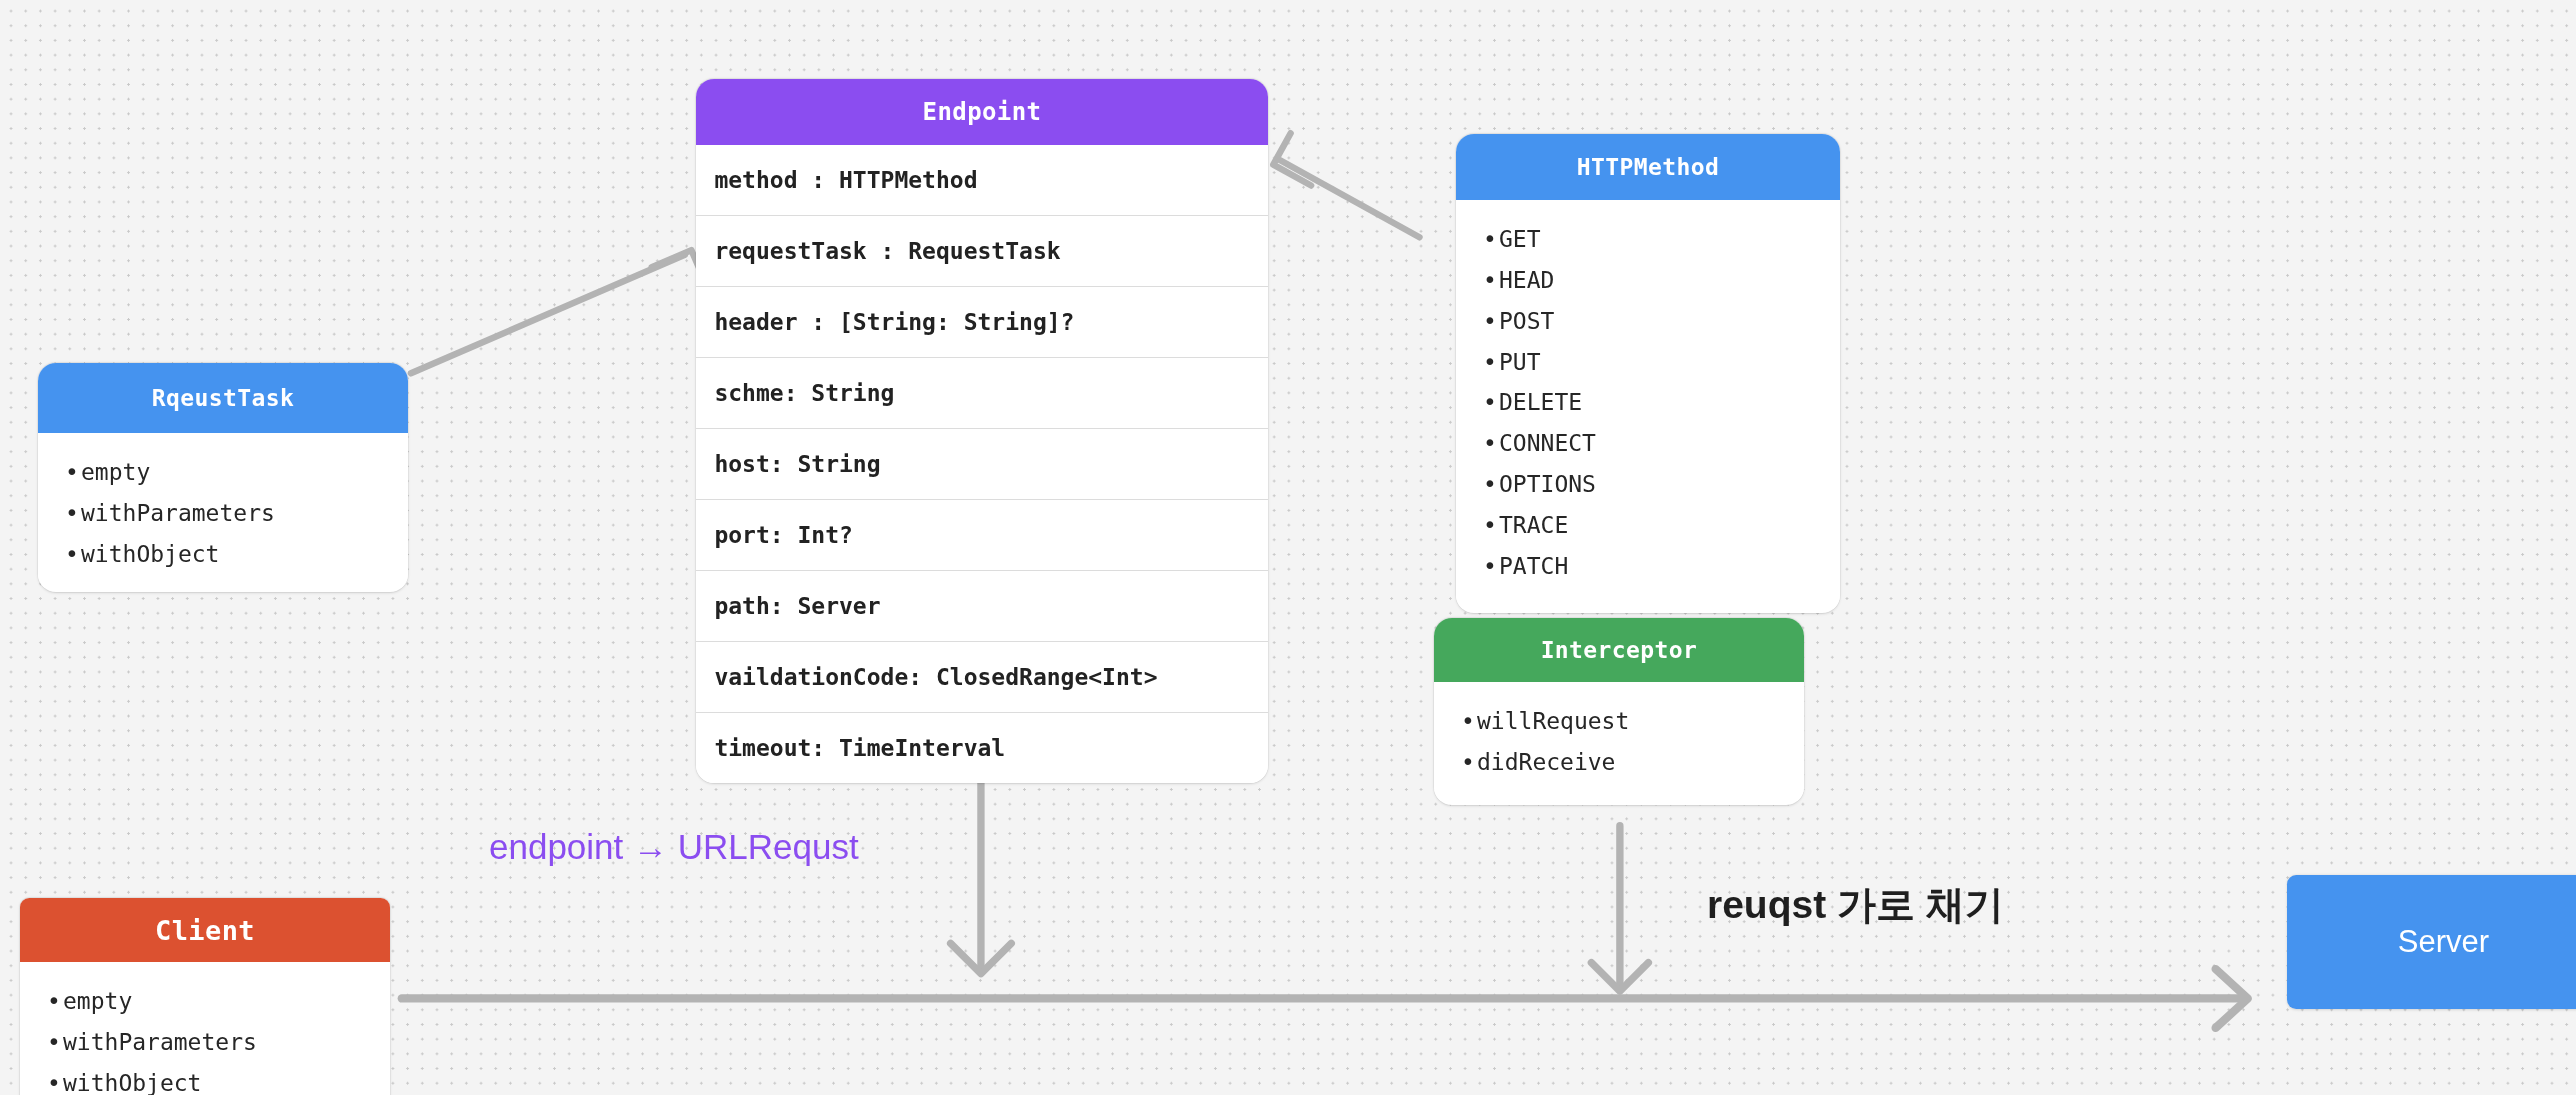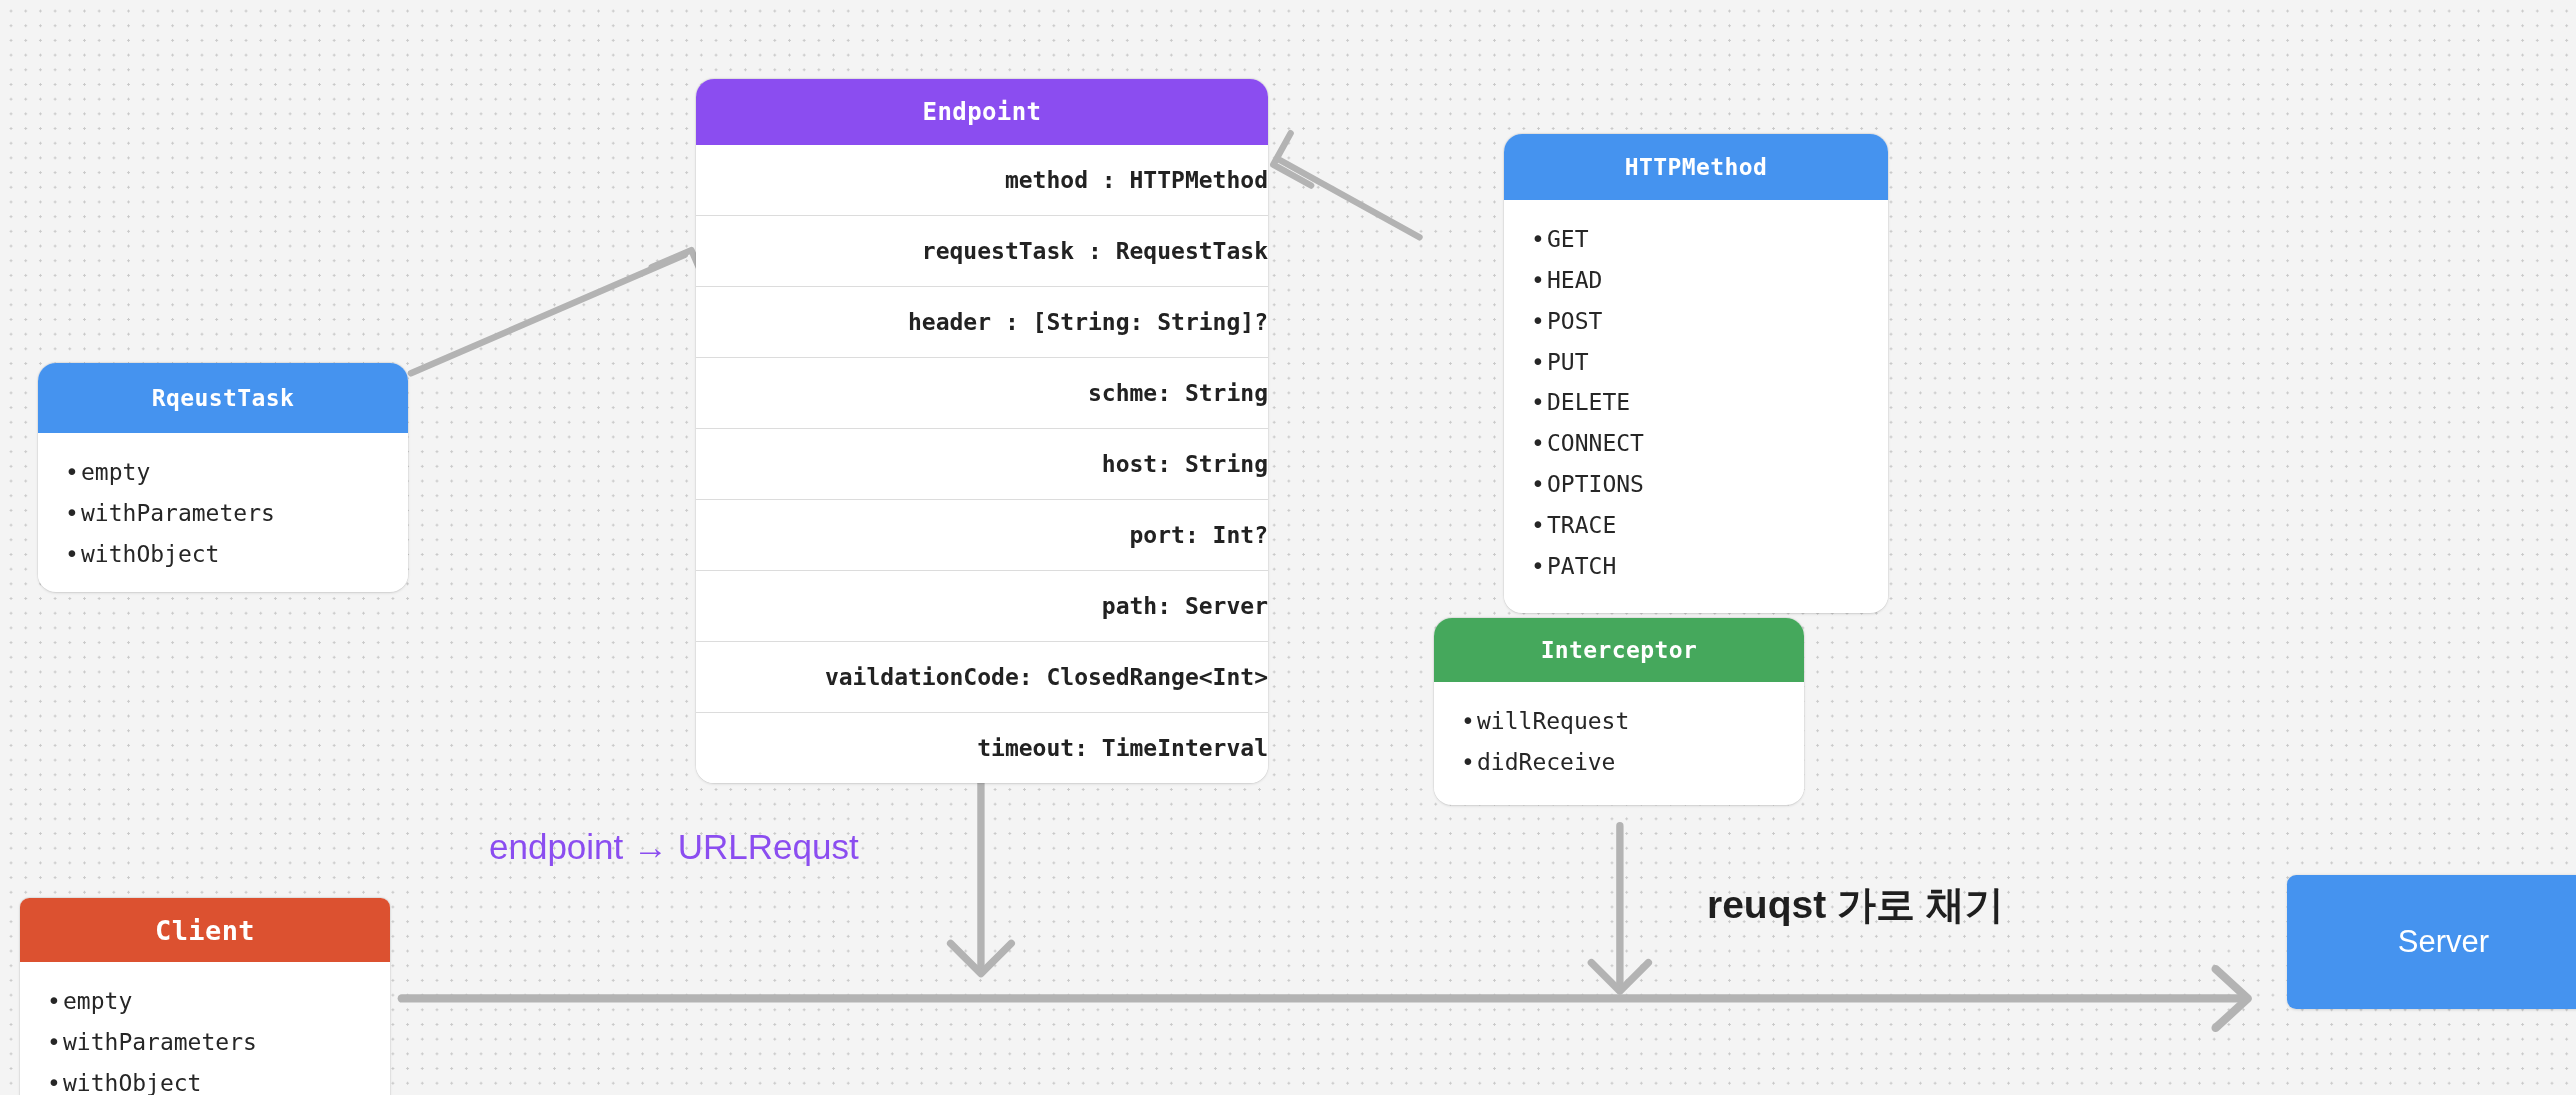--- a/index.html
+++ b/index.html
@@ -70,31 +70,30 @@
     font-family: "DejaVu Sans Mono", "Liberation Mono", monospace;
     font-size: 23px;
     font-weight: bold;
     color: #222222;
     padding: 0 0 0 18.4px;
     height: 70px;
     line-height: 70px;
     border-top: 0.9px solid #dcdcdc;
     white-space: nowrap;
     overflow: hidden;
-    text-align: right;
   }
   .endpoint-row:first-child { border-top: none; }
 
   
   #requesttask-card { left: 38px; top: 363px; width: 370px; }
   #requesttask-card .card-header { height: 70px; font-size: 23px; background: #4593ef; }
   #requesttask-card .bullet-list { font-size: 23px; }
 
   
-  #httpmethod-card { left: 1504px; top: 134px; width: 384px; }
+  #httpmethod-card { left: 1456px; top: 134px; width: 384px; }
   #httpmethod-card .card-header { height: 66px; font-size: 23px; background: #4593ef; }
   #httpmethod-card .bullet-list { font-size: 23px; padding-bottom: 22px; }
 
   
   #interceptor-card { left: 1434px; top: 618px; width: 370px; }
   #interceptor-card .card-header { height: 64px; font-size: 23px; background: #45a85c; }
   #interceptor-card .bullet-list { font-size: 23px; padding-bottom: 18.4px; }
 
   
   #client-card { left: 20px; top: 898px; width: 370px; border-radius: 9.2px; }

